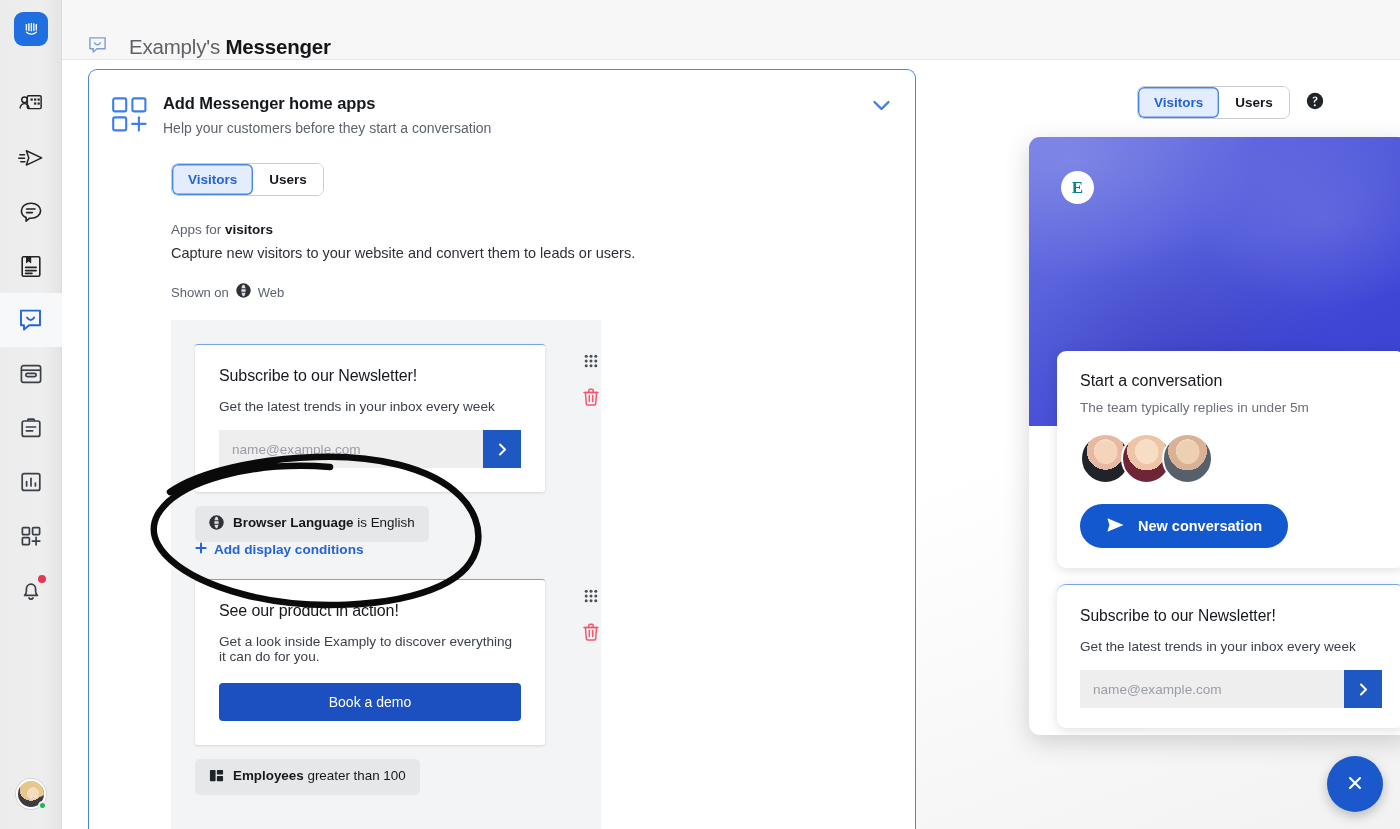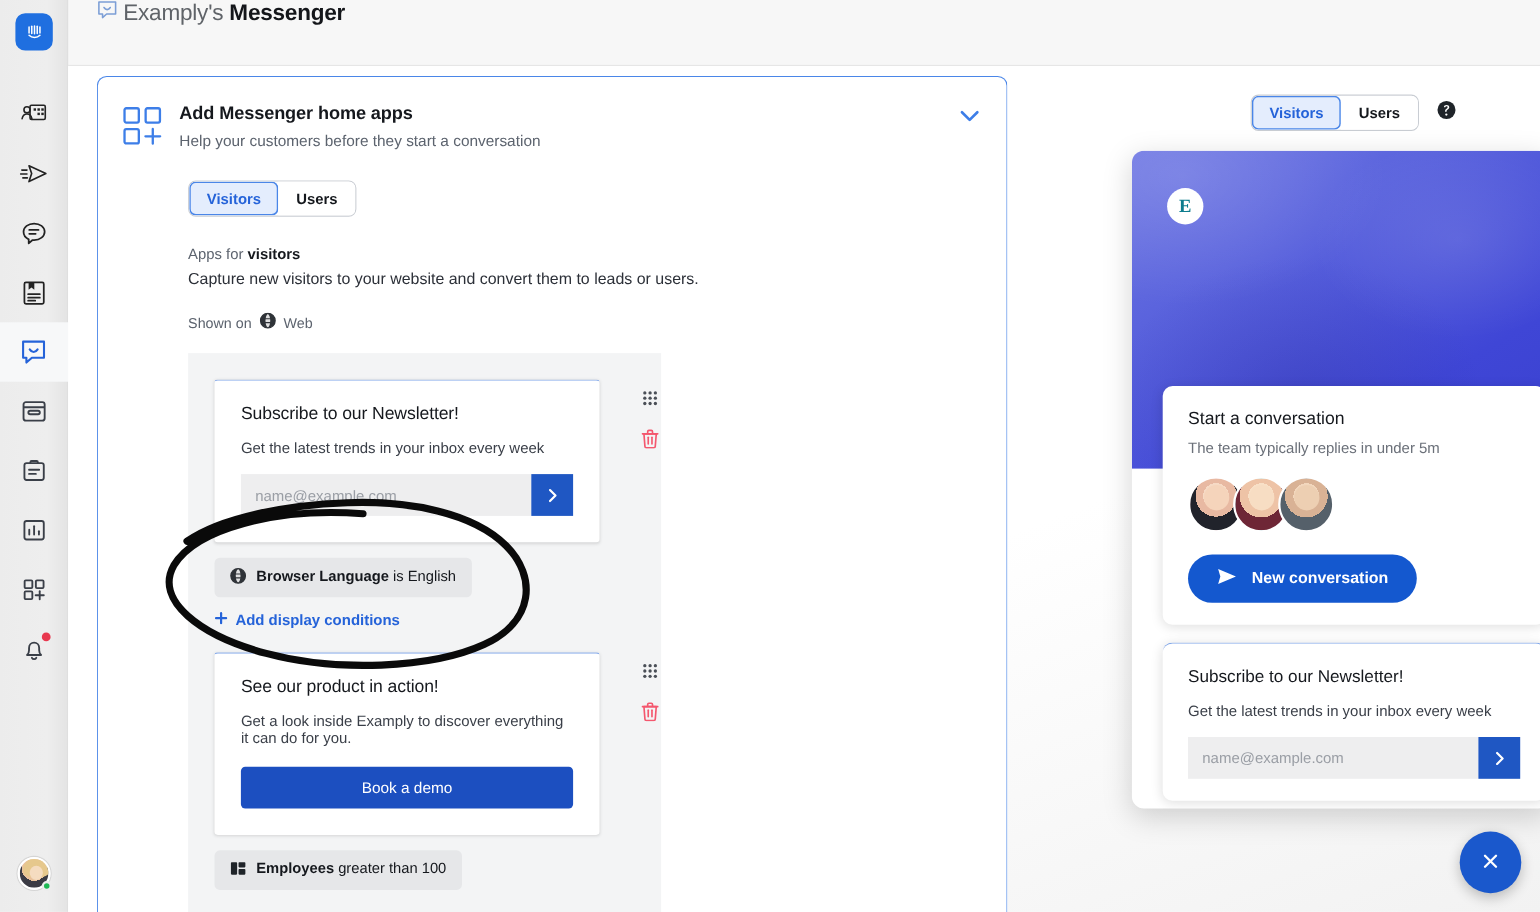--- a/index.html
+++ b/index.html
@@ -65,23 +65,23 @@
     background: #1eb854; border: 2px solid #ececec;
   }
 
   
   .main { flex: 1 1 auto; display: flex; flex-direction: column; min-width: 0; }
 
   .topbar {
     height: 60px; flex: 0 0 60px;
     background: #f7f7f7;
     border-bottom: 1px solid #e6e6e6;
-    display: flex; align-items: flex-start;
+    display: flex; align-items: flex-end;
     padding-left: 26px;
-    gap: 5px;
+    gap: 22px;
   }
   .topbar-title { font-size: 20.5px; letter-spacing: -0.2px; }
   .topbar-title .light { color: #5f6368; font-weight: 400; }
   .topbar-title .bold { color: #14161a; font-weight: 700; }
 
   .body-area { flex: 1 1 auto; display: flex; min-height: 0; background: #ffffff; position: relative; }
 
   
   .editor-col { width: 854px; flex: 0 0 854px; padding: 9px 0 0 26px; }
 
@@ -180,21 +180,21 @@
 
   .cond-chip {
     display: inline-flex; align-items: flex-start; gap: 9px;
     background: #e6e7e9; border-radius: 5px;
     padding: 9px 14px; margin-top: 14px;
     font-size: 13.4px; color: #15181d;
   }
   .cond-chip b { font-weight: 700; }
   .add-cond {
     display: flex; align-items: center; gap: 7px;
-    margin-top: 13px; color: #2563d9;
+    margin-top: 0; color: #2563d9;
     font-size: 13.6px; font-weight: 700; cursor: pointer;
   }
   .gap-22 { height: 22px; }
 
   
   .preview-col {
     flex: 1 1 auto; position: relative;
     background: linear-gradient(160deg,#ffffff 0%, #ffffff 45%, #f2f2f2 100%);
     min-width: 0;
   }

